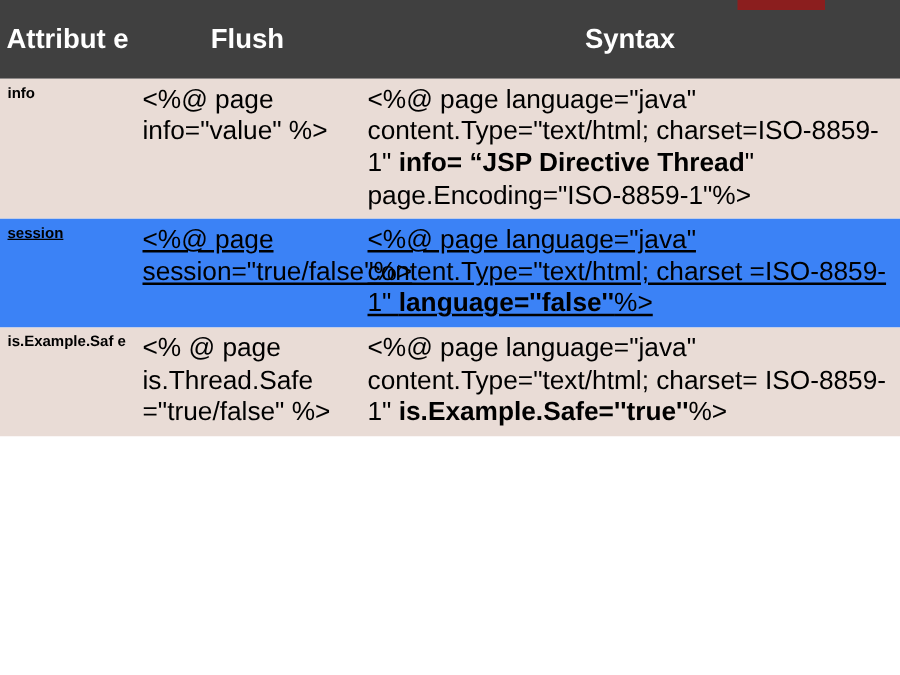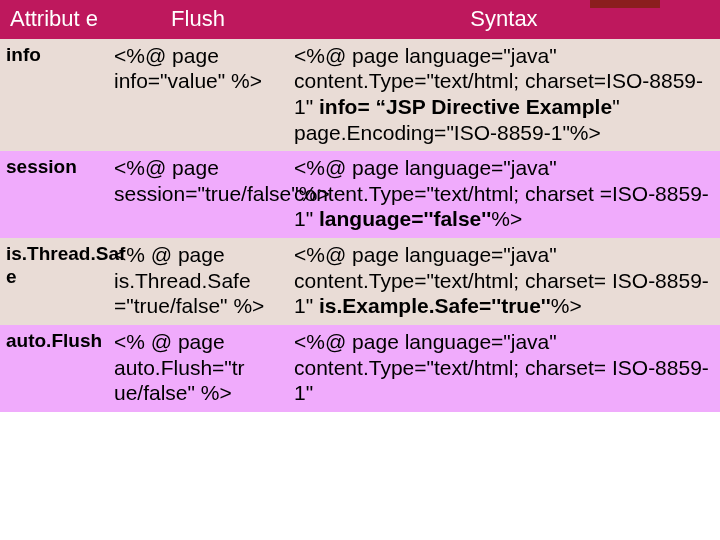--- a/index.html
+++ b/index.html
@@ -28,34 +28,34 @@
   col.c2 { width: 180px; }
   col.c3 { width: 432px; }
   th, td {
     text-align: left;
     vertical-align: top;
     padding: 4px 6px 6px 6px;
     font-size: 21px;
     line-height: 1.22;
   }
   th {
-    background: #be185d;
+    background: #404040;
     color: #fff;
-    font-weight: normal;
+    font-weight: bold;
     text-align: center;
     vertical-align: middle;
     font-size: 22px;
-    padding: 6px 2px;
+    padding: 18px 2px;
   }
   td.attr {
     font-weight: bold;
-    font-size: 19px;
+    font-size: 12px;
   }
   tr.alt td { background: #e9dcd6; }
-  tr.plain td { background: #f0abfc; }
+  tr.plain td { background: #3b82f6; text-decoration: underline; }
   .b { font-weight: bold; }
 </style>
 </head>
 <body>
 
 <div class="accent-tab"></div>
 
 <table>
   <colgroup>
     <col class="c1">
@@ -67,38 +67,31 @@
       <th>Attribut e</th>
       <th>Flush</th>
       <th>Syntax</th>
     </tr>
   </thead>
   <tbody>
     <tr class="alt">
       <td class="attr">info</td>
       <td>&lt;%@ page info="value" %&gt;</td>
       <td>
-        <span>&lt;%@ page language="java" content.Type="text/html; charset=ISO-8859-1" </span><span class="b">info= “JSP Directive Example</span><span>" page.Encoding="ISO-8859-1"%&gt;</span>
+        <span>&lt;%@ page language="java" content.Type="text/html; charset=ISO-8859-1" </span><span class="b">info= “JSP Directive Thread</span><span>" page.Encoding="ISO-8859-1"%&gt;</span>
       </td>
     </tr>
     <tr class="plain">
       <td class="attr">session</td>
       <td>&lt;%@ page session="true/false"%&gt;</td>
       <td>
         <span>&lt;%@ page language="java" content.Type="text/html; charset =ISO-8859-1" </span><span class="b">language=''false''</span><span>%&gt;</span>
       </td>
     </tr>
     <tr class="alt">
-      <td class="attr">is.Thread.Saf e</td>
+      <td class="attr">is.Example.Saf e</td>
       <td>&lt;% @ page is.Thread.Safe ="true/false" %&gt;</td>
       <td>
         <span>&lt;%@ page language="java" content.Type="text/html; charset= ISO-8859-1" </span><span class="b">is.Example.Safe=''true''</span><span>%&gt;</span>
-      </td>
-    </tr>
-    <tr class="plain">
-      <td class="attr">auto.Flush</td>
-      <td>&lt;% @ page auto.Flush="tr ue/false" %&gt;</td>
-      <td>
-        <span>&lt;%@ page language="java" content.Type="text/html; charset= ISO-8859-1"</span><span class="b"></span><span></span>
       </td>
     </tr>
   </tbody>
 </table>
 
 </body></html>

